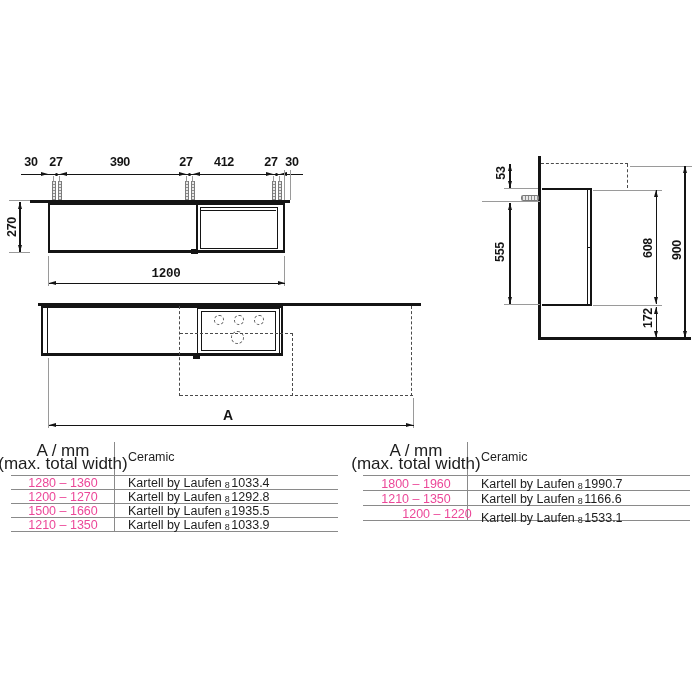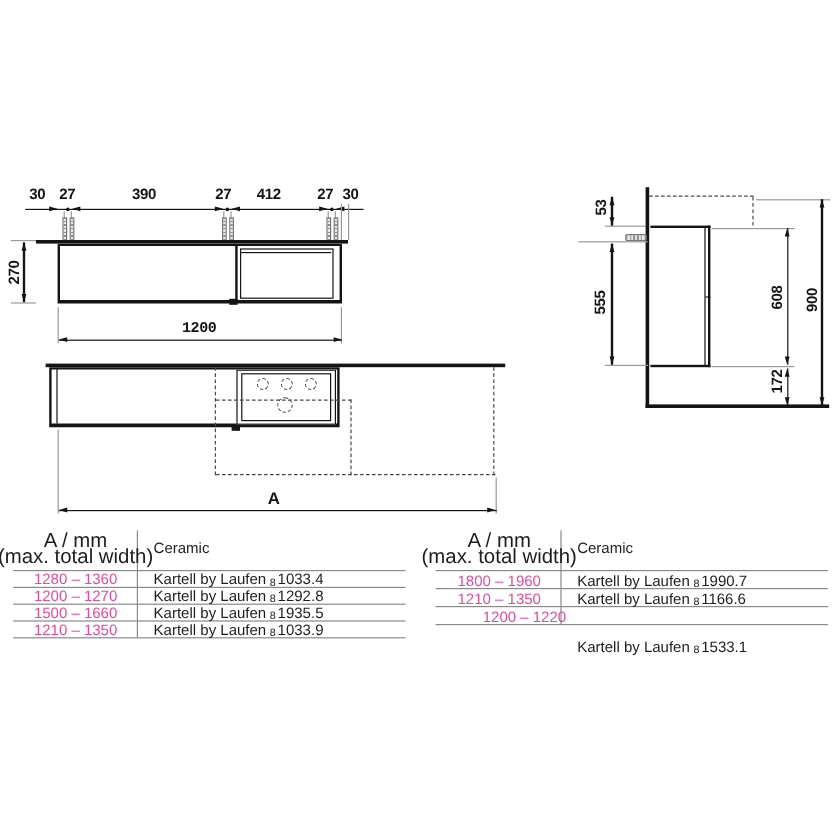--- a/index.html
+++ b/index.html
@@ -209,16 +209,16 @@
     <div class="tline" style="left:363px;top:475px;width:327px;"></div>
     <div class="tline" style="left:363px;top:490px;width:327px;"></div>
     <div class="tline" style="left:363px;top:505px;width:327px;"></div>
     <div class="tline" style="left:363px;top:520px;width:327px;"></div>
 
     <div class="tcell-c" style="left:416px;top:477.5px;">1800 – 1960</div>
     <div class="tcell-l" style="left:481px;top:477.5px;"><span>Kartell by Laufen</span><span class="sub8">8</span><span>1990.7</span></div>
     <div class="tcell-c" style="left:416px;top:492.5px;">1210 – 1350</div>
     <div class="tcell-l" style="left:481px;top:492.5px;"><span>Kartell by Laufen</span><span class="sub8">8</span><span id="row1-code">1166.6</span></div>
     <div class="tcell-c" style="left:420px;top:507.5px;margin-left:17px;">1200 – 1220</div>
-    <div class="tcell-l" style="left:481px;top:533px;text-align:right;"><span>Kartell by Laufen</span><span class="sub8">8</span><span>1533.1</span></div>
+    <div class="tcell-l" style="left:481px;top:512px;text-align:right;"><span>Kartell by Laufen</span><span class="sub8">8</span><span>1533.1</span></div>
   </div>
 
 </div>
 
 </body></html>

